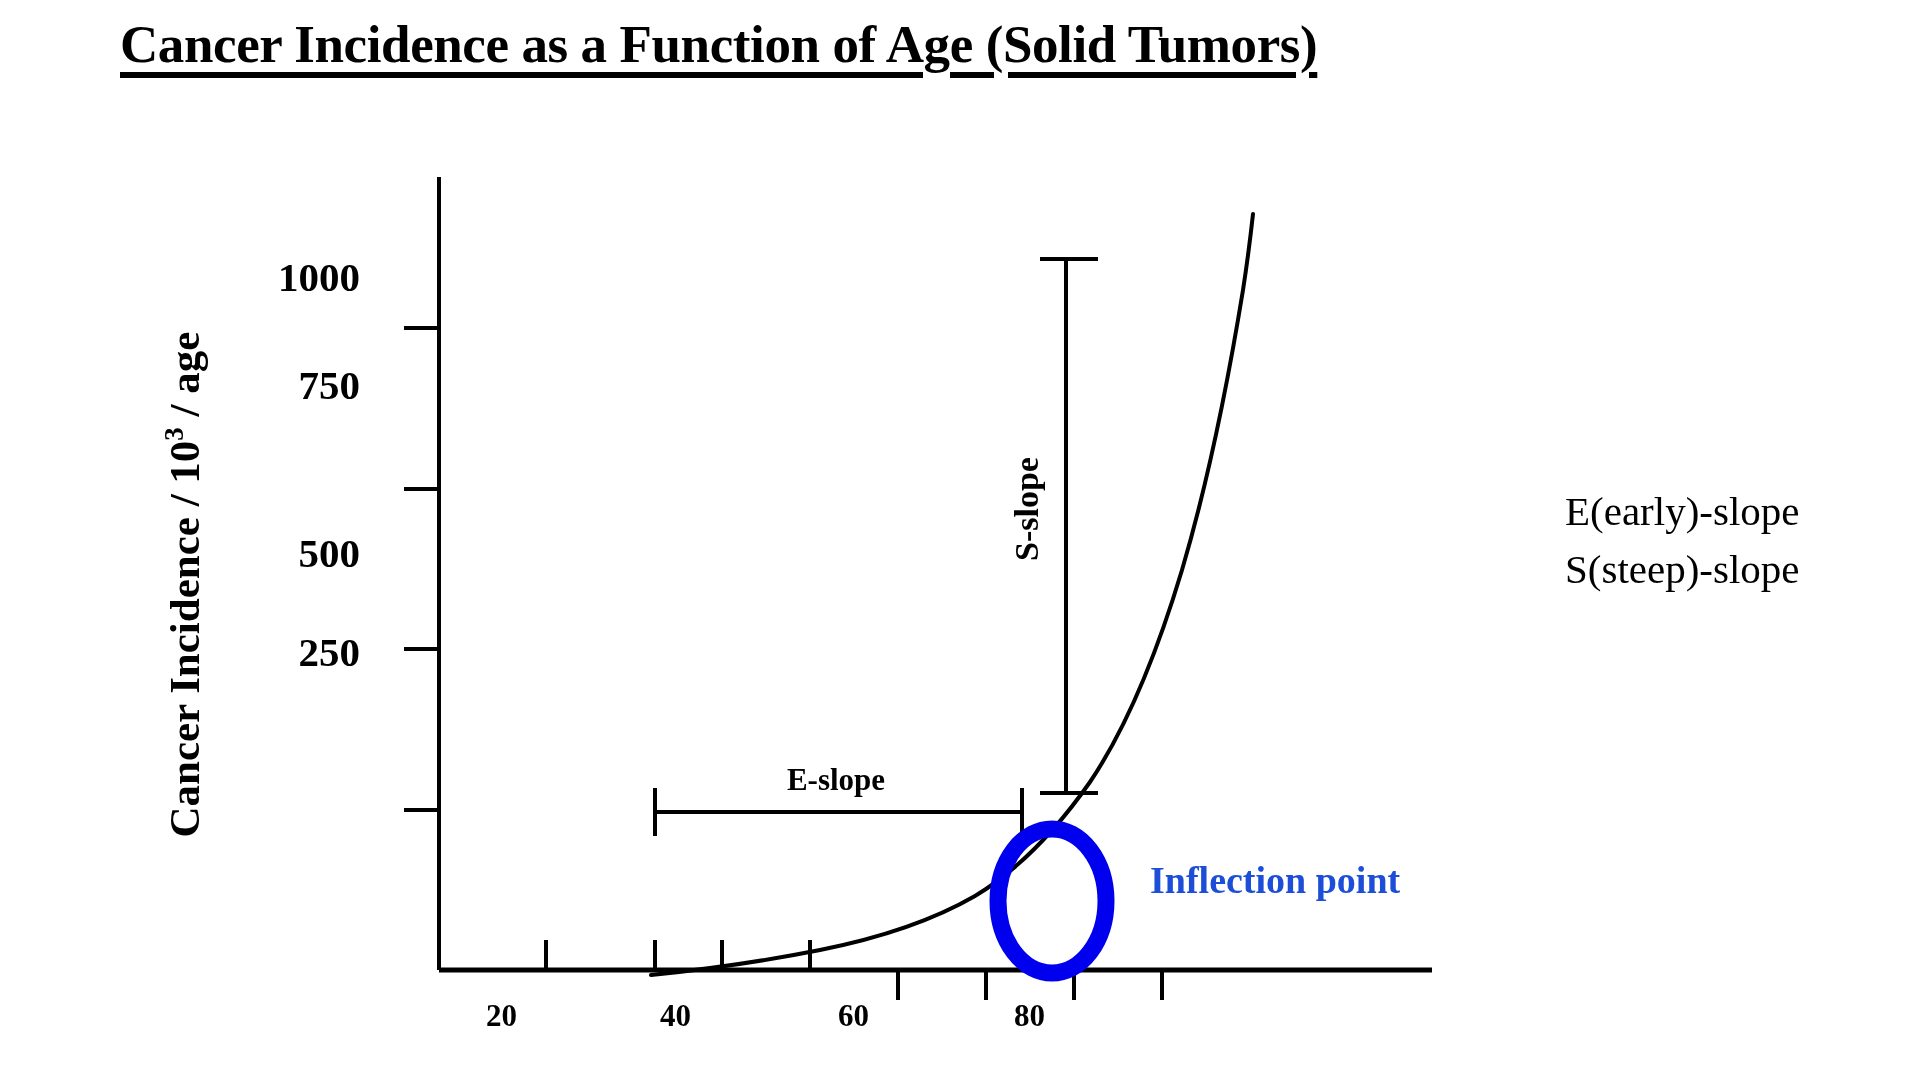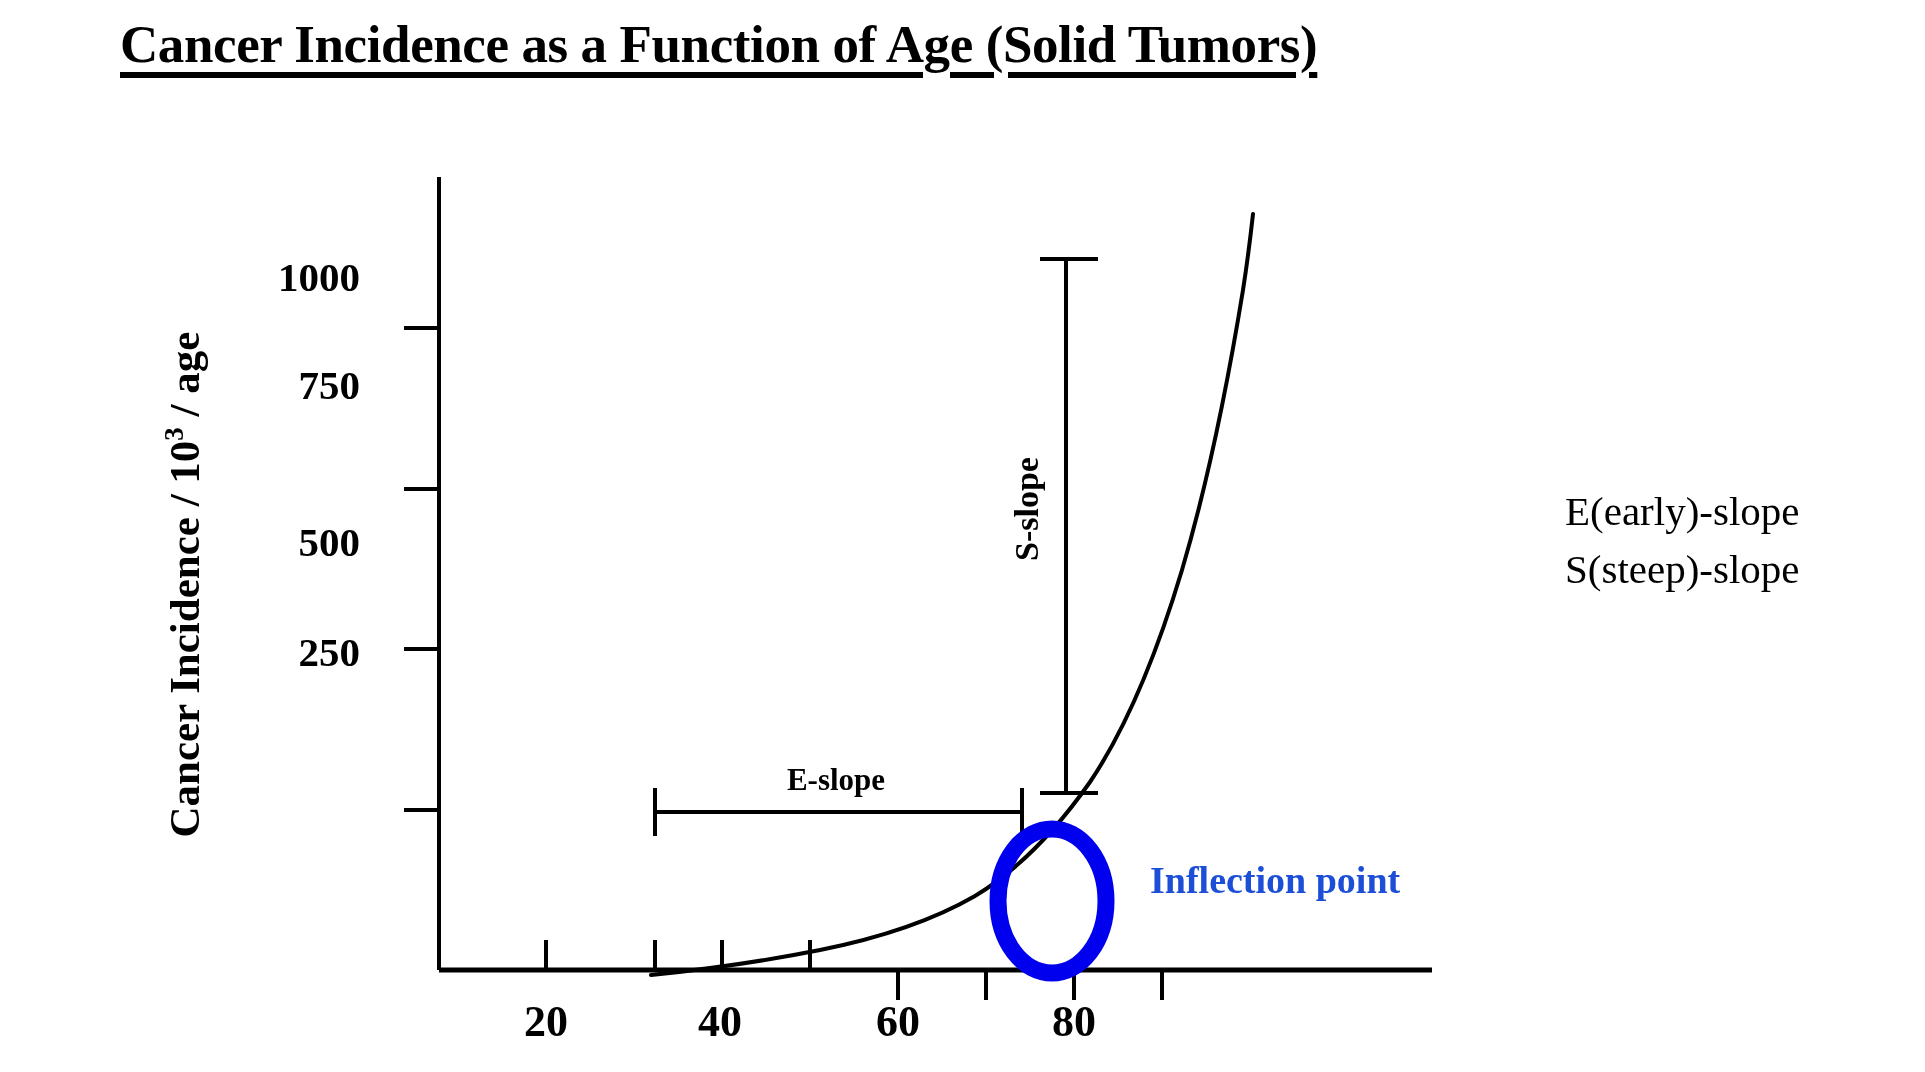--- a/index.html
+++ b/index.html
@@ -63,23 +63,22 @@
   .ytick-label {
     position: absolute;
     text-align: right;
     width: 170px;
     font-size: 41px;
     font-weight: bold;
     line-height: 1;
   }
   .xtick-label {
     position: absolute;
-    text-align: center;
     width: 120px;
-    font-size: 44px;
+    font-size: 31px;
     font-weight: bold;
     line-height: 1;
   }
 
   
   #e-slope-label {
     position: absolute;
     left: 706px;
     top: 762px;
     width: 260px;
@@ -138,21 +137,21 @@
 <div id="page">
 
   <div id="chart-title">Cancer Incidence as a Function of Age (Solid Tumors)</div>
 
   <div id="y-axis-title">
     <span>Cancer Incidence / 10</span><sup>3</sup><span> / age</span>
   </div>
 
   <div class="ytick-label" style="left:190px; top:245px;margin-top:12px;">1000</div>
   <div class="ytick-label" style="left:190px; top:365px;">750</div>
-  <div class="ytick-label" style="left:190px; top:522px;text-align:right;">500</div>
+  <div class="ytick-label" style="left:190px; top:533px;text-align:right;">500</div>
   <div class="ytick-label" style="left:190px; top:632px;">250</div>
 
   <div class="xtick-label" style="left:486px; top:1000px;">20</div>
   <div class="xtick-label" style="left:660px; top:1000px;">40</div>
   <div class="xtick-label" style="left:838px; top:1000px;">60</div>
   <div class="xtick-label" style="left:1014px; top:1000px;">80</div>
 
   <svg id="plot-svg" viewBox="0 0 1925 1072">
 
     <line x1="439" y1="177" x2="439" y2="970" stroke="#000000" stroke-width="4"></line>

